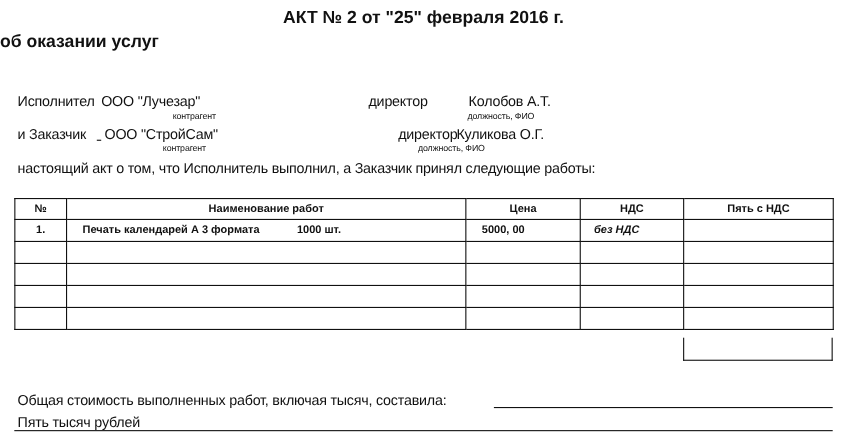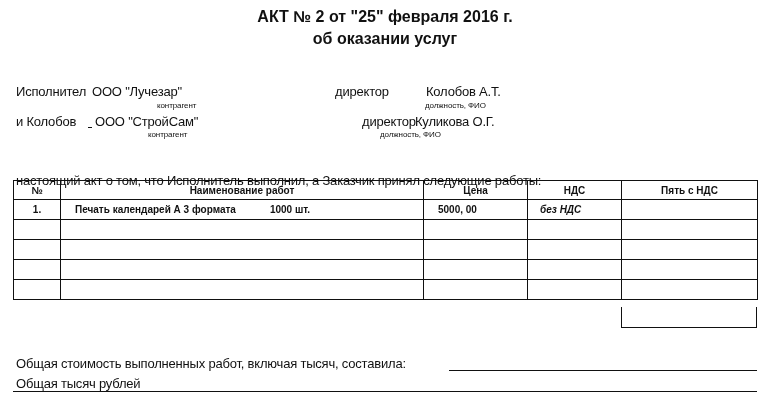--- a/index.html
+++ b/index.html
@@ -1,20 +1,20 @@
 <!DOCTYPE html>
 <html><head>
 <meta charset="utf-8">
 <style>
   html, body { margin: 0; padding: 0; background: #ffffff; }
   body { width: 770px; height: 407px; position: relative; overflow: hidden;
          font-family: "Liberation Sans", sans-serif; color: #111; }
   .abs { position: absolute; white-space: nowrap; }
   .title1 { left: 0; width: 770px; top: 8px; text-align: center; font-weight: bold; font-size: 16px; }
-  .title2 { left: 0; width: 770px; top: 30px; text-align: center; font-weight: bold; font-size: 16px; }
+  .title2 { left: 0; width: 770px; top: 30px; font-weight: bold; font-size: 16px; }
   .txt { font-size: 13px; letter-spacing: -0.2px; }
   .small { font-size: 8px; letter-spacing: -0.1px; }
   table.works { position: absolute; left: 13px; top: 180px; border-collapse: collapse;
                 font-size: 10px; font-weight: bold; table-layout: fixed; }
   table.works td, table.works th { border: 1.5px solid #111; padding: 0; height: 19px;
                 overflow: hidden; white-space: nowrap; }
   table.works th { font-weight: bold; text-align: center; height: 18px; }
   .c-num { text-align: center; }
   .c-name { padding-left: 14px !important; margin-top: 32px; }
   .c-price { padding-left: 14px !important; margin-top: 37px; }
@@ -30,29 +30,29 @@
 <div class="abs title1">АКТ  № 2  от "25" февраля  2016 г.</div>
 <div class="abs title2">об оказании услуг</div>
 
 <div class="abs txt" style="left:16px; top:84px;">Исполнител</div>
 <div class="abs txt" style="left:92px; top:84px;">ООО "Лучезар"</div>
 <div class="abs small" style="left:157px; top:101px;">контрагент</div>
 <div class="abs txt" style="left:335px; top:84px;">директор</div>
 <div class="abs txt" style="left:426px; top:84px;">Колобов А.Т.</div>
 <div class="abs small" style="left:425px; top:101px;">должность, ФИО</div>
 
-<div class="abs txt" style="left:16px; top:114px;">и Колобов</div>
+<div class="abs txt" style="left:16px; top:114px;">и Заказчик</div>
 <div class="abs" style="left:88px; top:127px; width:4px; border-top:1px solid #111;"></div>
 <div class="abs txt" style="left:95px; top:114px;">ООО "СтройСам"</div>
 <div class="abs small" style="left:148px; top:130px;">контрагент</div>
 <div class="abs txt" style="left:362px; top:114px;">директор</div>
 <div class="abs txt" style="left:415px; top:114px;">Куликова О.Г.</div>
 <div class="abs small" style="left:380px; top:130px;">должность, ФИО</div>
 
-<div class="abs txt" style="left:16px; top:145px;margin-top:28px;">настоящий акт о том, что Исполнитель выполнил, а Заказчик принял следующие работы:</div>
+<div class="abs txt" style="left:16px; top:145px;">настоящий акт о том, что Исполнитель выполнил, а Заказчик принял следующие работы:</div>
 
 <table class="works">
   <colgroup>
     <col style="width:47px">
     <col style="width:363px">
     <col style="width:104px">
     <col style="width:94px">
     <col style="width:136px">
   </colgroup>
   <tbody>
@@ -100,14 +100,14 @@
     <td class="c-vat"></td>
     <td></td>
   </tr>
 </tbody>
   </table>
 <div class="extra-cell"></div>
 
 <div class="abs txt" style="left:16px; top:356px;">Общая стоимость выполненных работ, включая тысяч, составила:</div>
 <div class="abs txt" style="left:449px; top:356px;"></div>
 <div class="line" style="left:449px; top:370px; width:308px;"></div>
-<div class="abs txt" style="left:16px; top:376px;">Общая тысяч рублей</div>
+<div class="abs txt" style="left:16px; top:376px;">Пять тысяч рублей</div>
 <div class="line" style="left:13px; top:391px; width:744px;"></div>
 
 </body></html>

